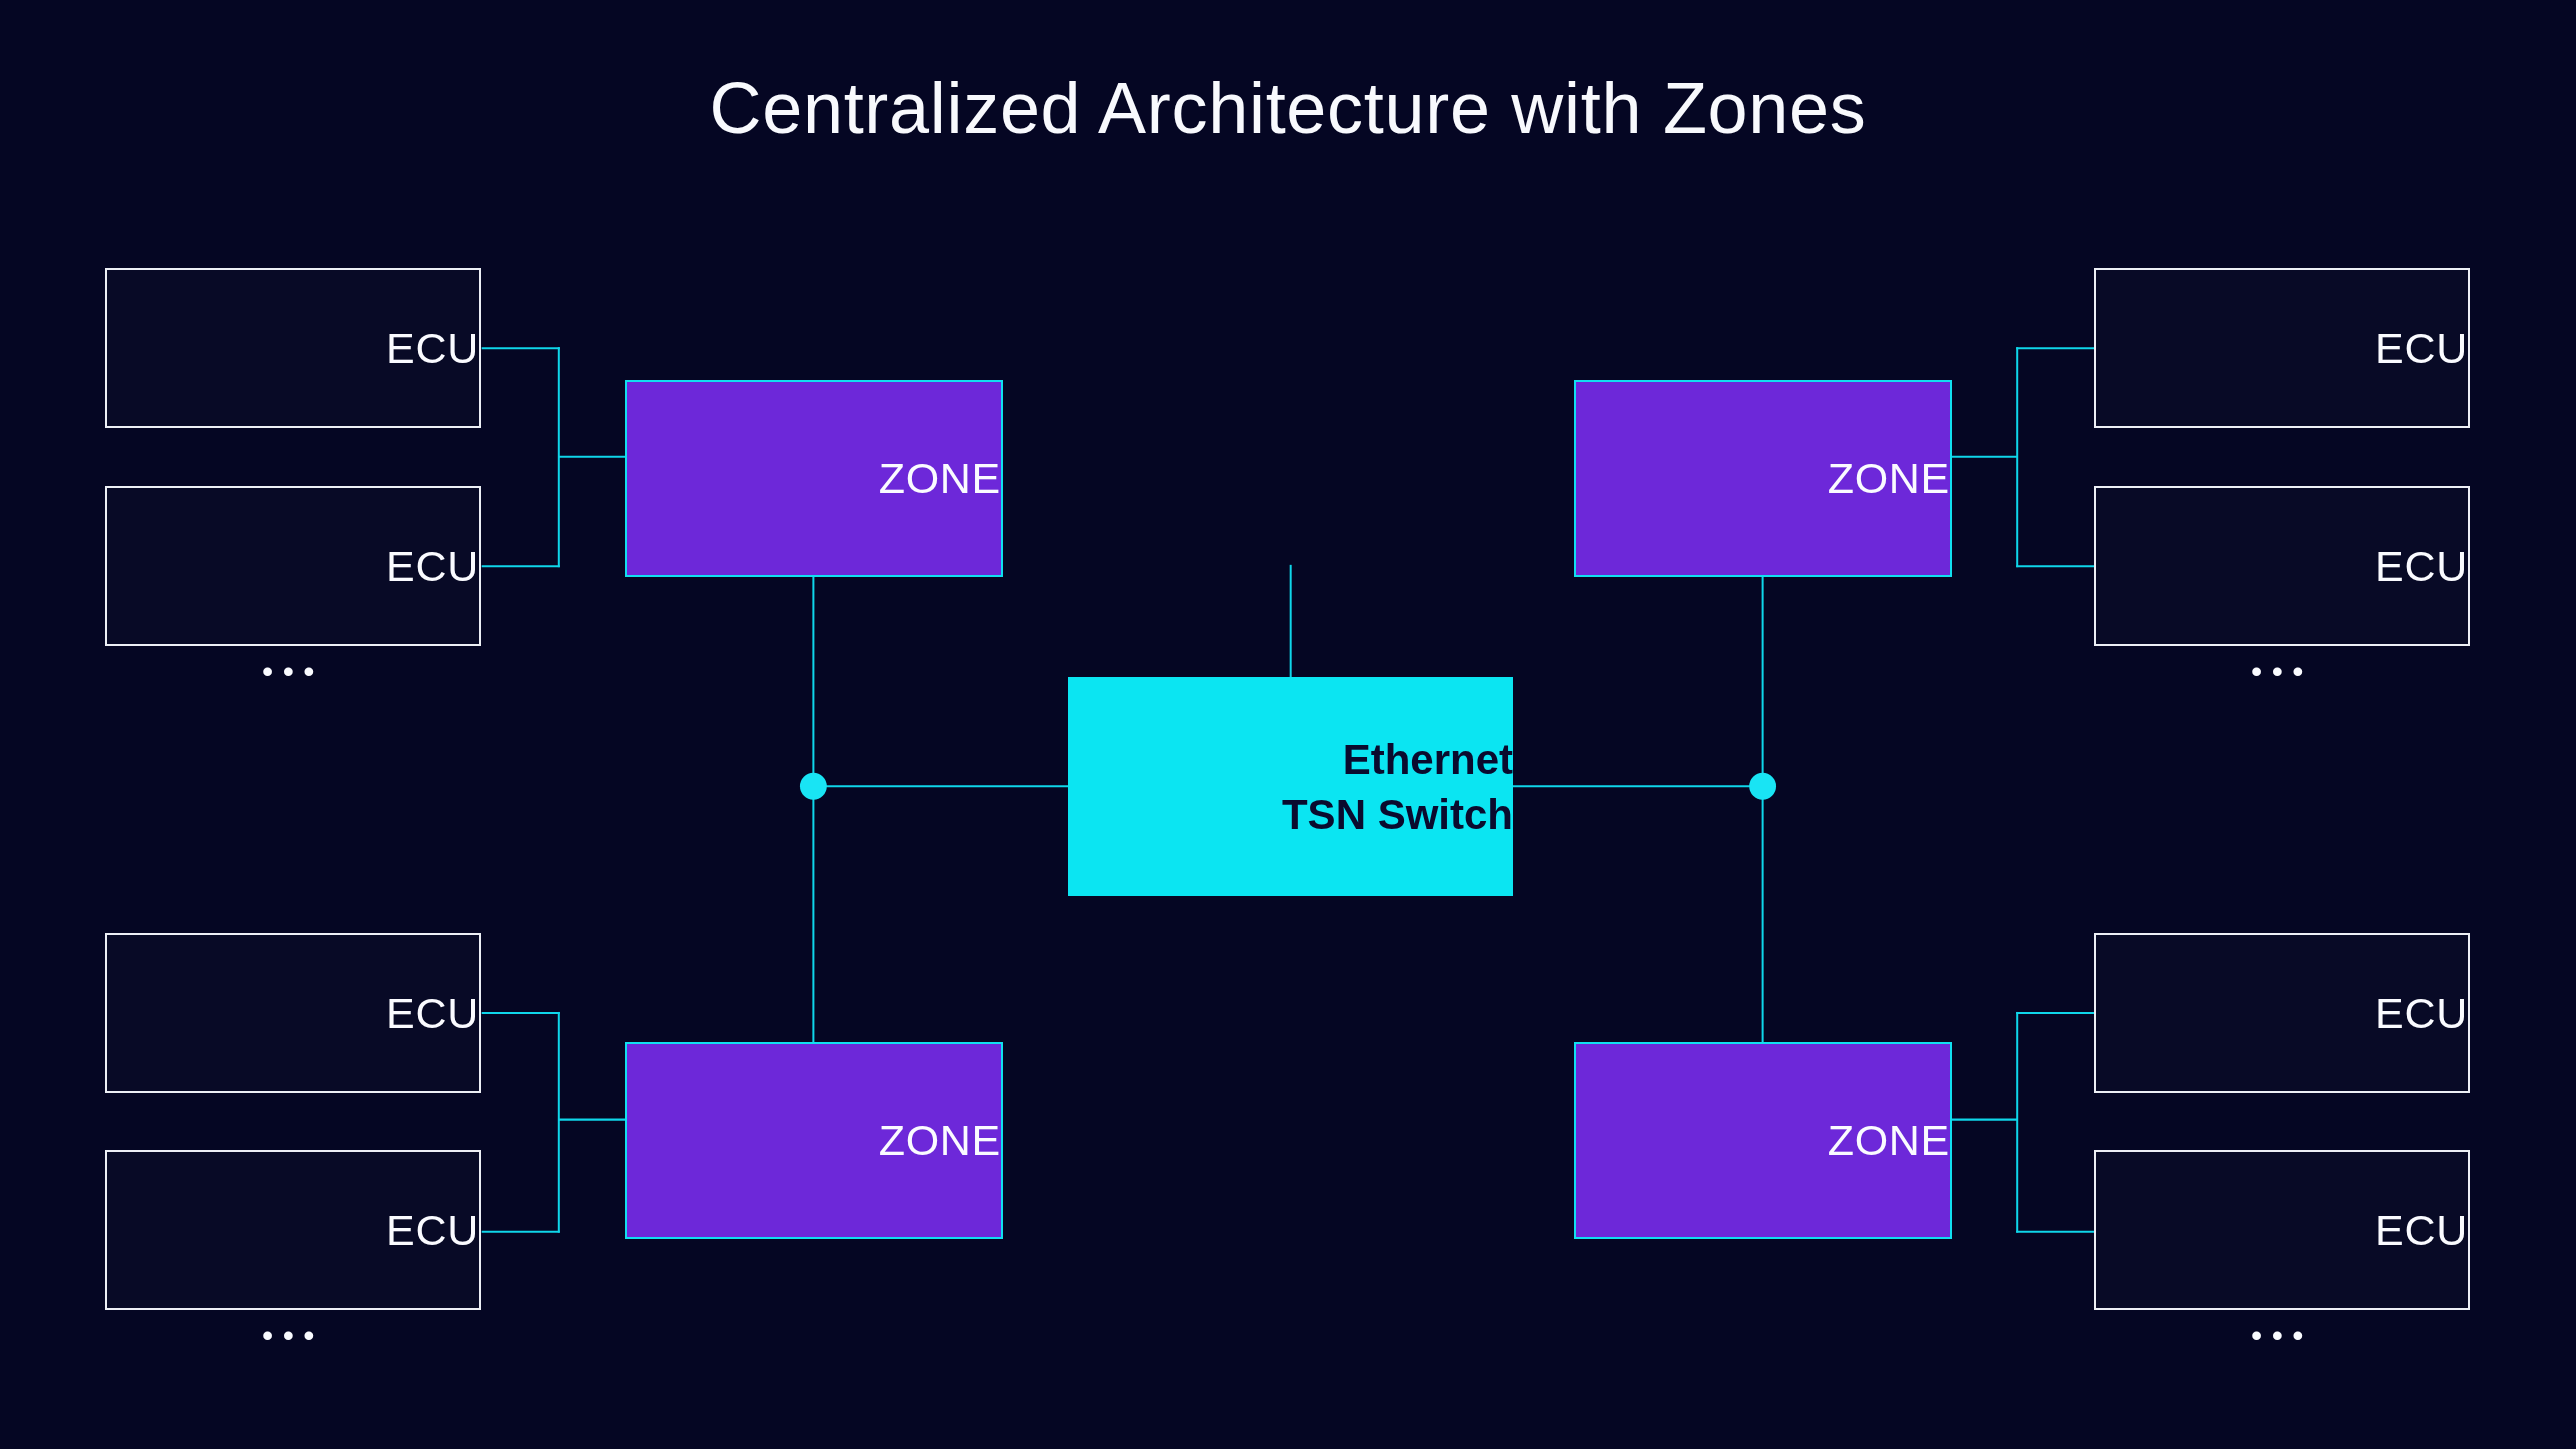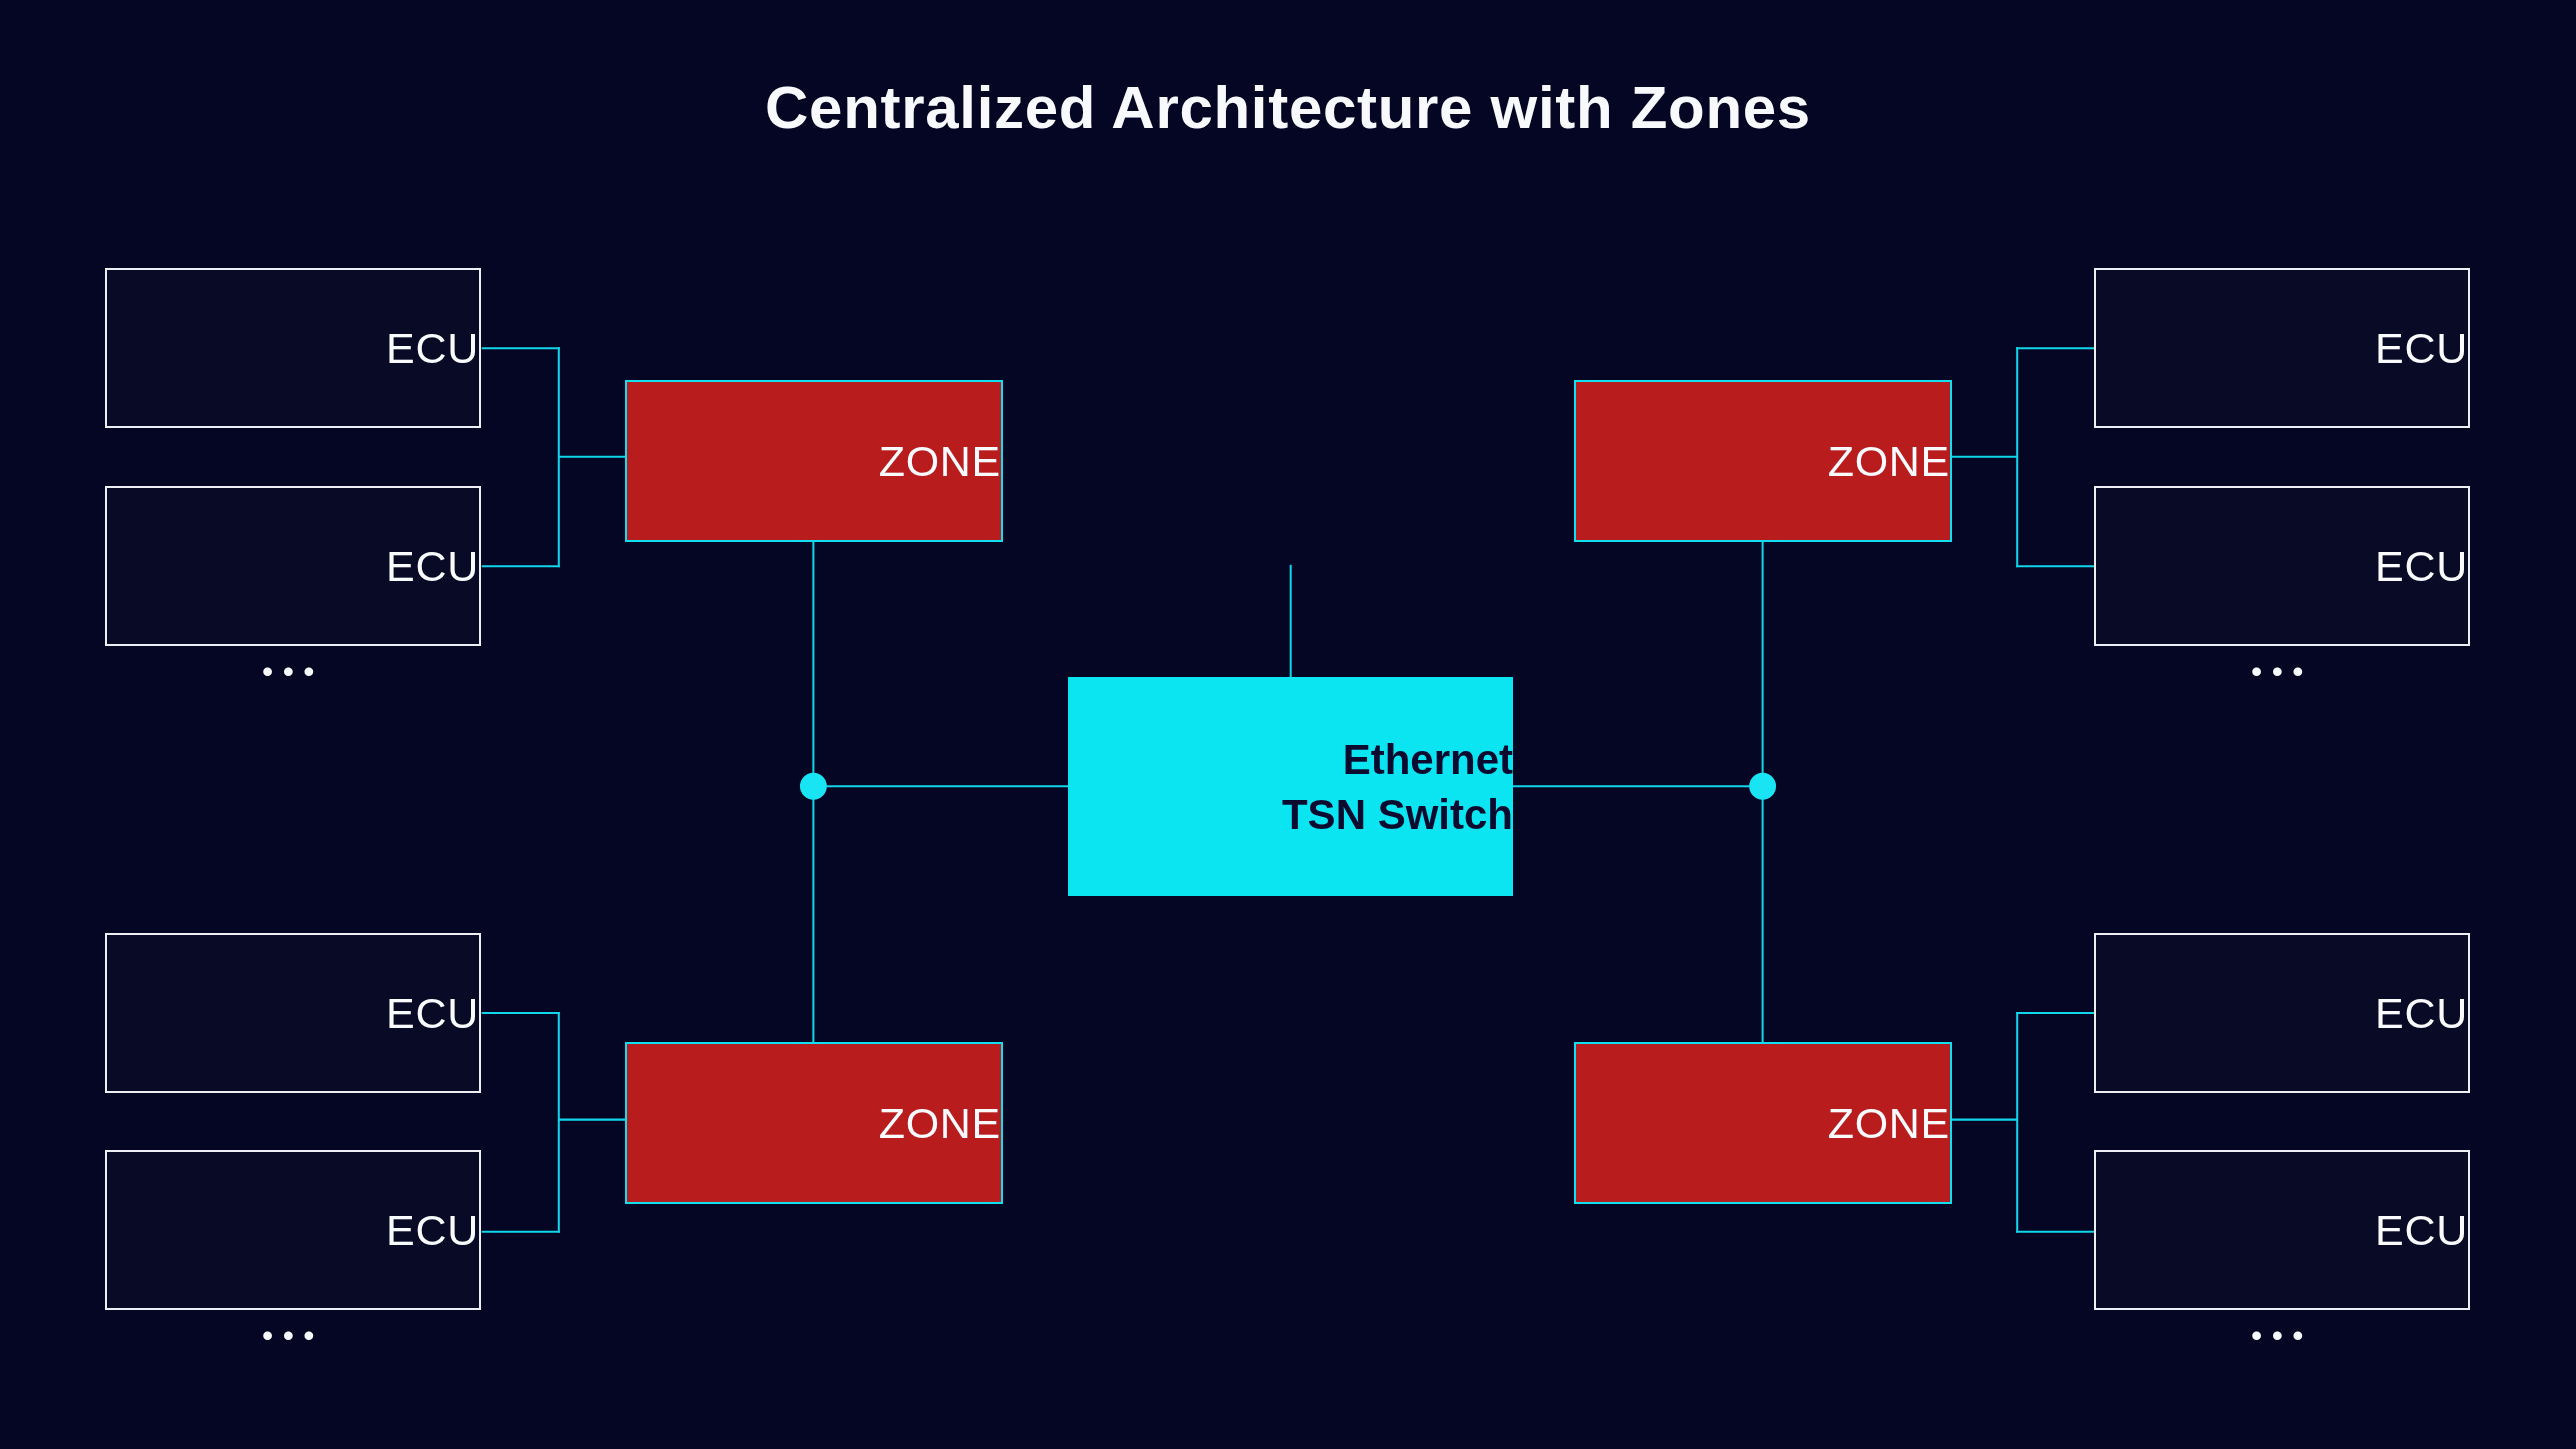--- a/index.html
+++ b/index.html
@@ -21,23 +21,23 @@
     width: 2576px;
     height: 1449px;
   }
   .title {
     position: absolute;
     top: 78px;
     left: 0;
     width: 100%;
     margin: 0;
     text-align: center;
-    font-size: 60px;
+    font-size: 72px;
     line-height: 60px;
-    font-weight: 700;
+    font-weight: 400;
     color: #F8F9FD;
     letter-spacing: 0.7px;
   }
   .box {
     position: absolute;
     box-sizing: border-box;
     display: flex;
     flex-direction: column;
     align-items: flex-end;
     justify-content: center;
@@ -48,23 +48,23 @@
     height: 160px;
     border: 2px solid #EDEFF5;
     background: #080A26;
     color: #FAFBFF;
     font-size: 43px;
     font-weight: 400;
     letter-spacing: 0.7px;
   }
   .zone {
     width: 378px;
-    height: 162px;
+    height: 197px;
     border: 2px solid #11DFF0;
-    background: #b91c1c;
+    background: #6d28d9;
     color: #FAFBFF;
     font-size: 43px;
     font-weight: 400;
     letter-spacing: 0.7px;
   }
   .cyan-node {
     background: #0BE5F2;
     color: #0A0B2E;
     font-weight: 700;
   }

